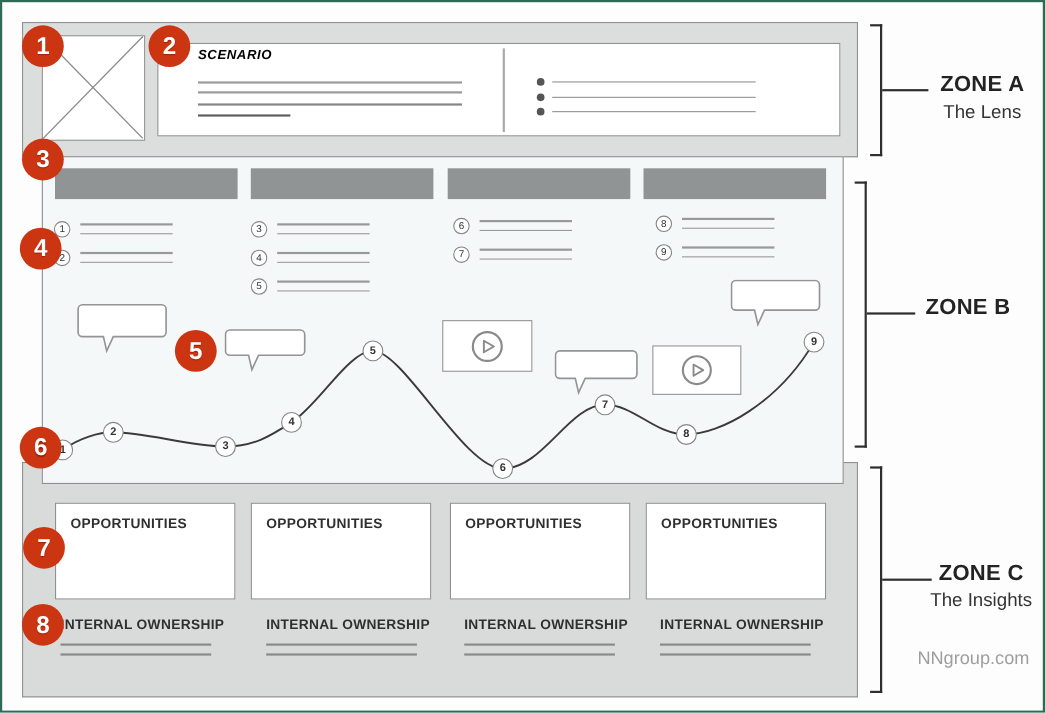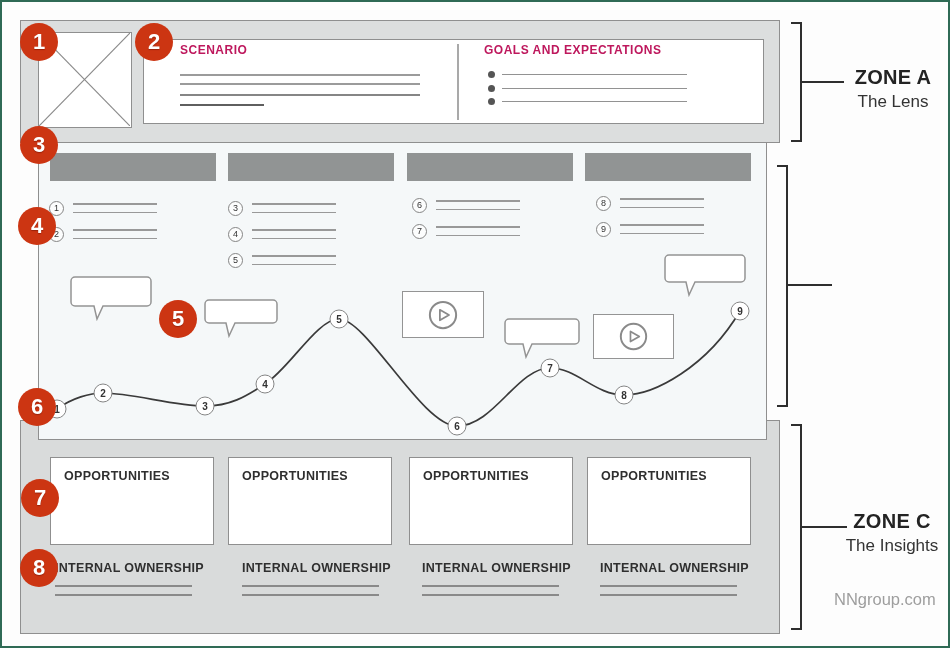--- a/index.html
+++ b/index.html
@@ -6,21 +6,21 @@
   .page{position:relative;width:950px;height:648px;box-sizing:border-box;
         background:#fdfdfd;border:2px solid #2f6a55;overflow:hidden;
         font-family:"Liberation Sans", sans-serif;}
   .abs{position:absolute;}
   
   .zone-box{position:absolute;background:#dcdede;border:1.5px solid #8f8f8f;box-sizing:border-box;}
   .panel-b{position:absolute;background:#f5f8f9;border:1.5px solid #8f8f8f;box-sizing:border-box;}
   .white-box{position:absolute;background:#fff;border:1.5px solid #8f8f8f;box-sizing:border-box;}
   
   .line{position:absolute;height:1.5px;background:#9b9b9b;}
-  .sec-label{position:absolute;font-size:12px;font-weight:bold;color:#be185d;letter-spacing:.5px;}
+  .sec-label{position:absolute;font-size:12px;font-weight:bold;color:#000000;letter-spacing:.5px;font-style:italic;}
   
   .bar{position:absolute;top:151px;height:28px;width:166px;background:#919494;}
   
   .li{position:absolute;display:flex;align-items:center;gap:9px;height:14px;}
   .cnum{width:13px;height:13px;border:1px solid #858585;border-radius:50%;background:#fcfdfd;
         font-size:9px;line-height:13px;text-align:center;color:#333;flex:0 0 auto;}
   .li-lines{display:flex;flex-direction:column;gap:7px;}
   .li-lines div{width:84px;height:1.5px;background:#999;}
   
   .node{position:absolute;width:17px;height:17px;border:1.5px solid #858585;border-radius:50%;
@@ -64,21 +64,20 @@
     </svg>
   </div>
 
   <div class="white-box" style="left:141px;top:37px;width:621px;height:85px;"></div>
   <div class="sec-label" style="left:178px;top:41px;">SCENARIO</div>
   <div class="line" style="left:178px;top:72px;width:240px;"></div>
   <div class="line" style="left:178px;top:81px;width:240px;"></div>
   <div class="line" style="left:178px;top:92px;width:240px;background:#868686;"></div>
   <div class="line" style="left:178px;top:102px;width:84px;background:#5f5f5f;"></div>
   <div class="abs" style="left:455px;top:42px;width:1.5px;height:76px;background:#a9a9a9;"></div>
-  <div class="sec-label" style="left:482px;top:41px;">GOALS AND EXPECTATIONS</div>
   <div class="bullet-row" style="left:486px;top:69px;">
       <div class="dot"></div>
       <div class="bl"></div>
     </div>
   <div class="bullet-row" style="left:486px;top:83px;">
       <div class="dot"></div>
       <div class="bl"></div>
     </div>
   <div class="bullet-row" style="left:486px;top:96px;">
       <div class="dot"></div>
@@ -229,20 +228,21 @@
   <div class="bracket" style="left:789px;top:20px;height:120px;"></div>
   <div class="bconn" style="left:800px;top:79px;width:42px;"></div>
   <div class="zlabel" style="left:830px;top:64px;width:122px;">
     <div class="zname">ZONE A</div>
     <div class="zsub">The Lens</div>
   </div>
 
   <div class="bracket" style="left:775px;top:163px;height:242px;"></div>
   <div class="bconn" style="left:786px;top:282px;width:44px;"></div>
   <div class="zlabel" style="left:814px;top:266px;width:128px;">
+    <div class="zname">ZONE B</div>
   </div>
 
   <div class="bracket" style="left:789px;top:422px;height:206px;"></div>
   <div class="bconn" style="left:800px;top:524px;width:45px;"></div>
   <div class="zlabel" style="left:827px;top:508px;width:126px;">
     <div class="zname">ZONE C</div>
     <div class="zsub">The Insights</div>
   </div>
 
   <div class="watermark">NNgroup.com</div>

